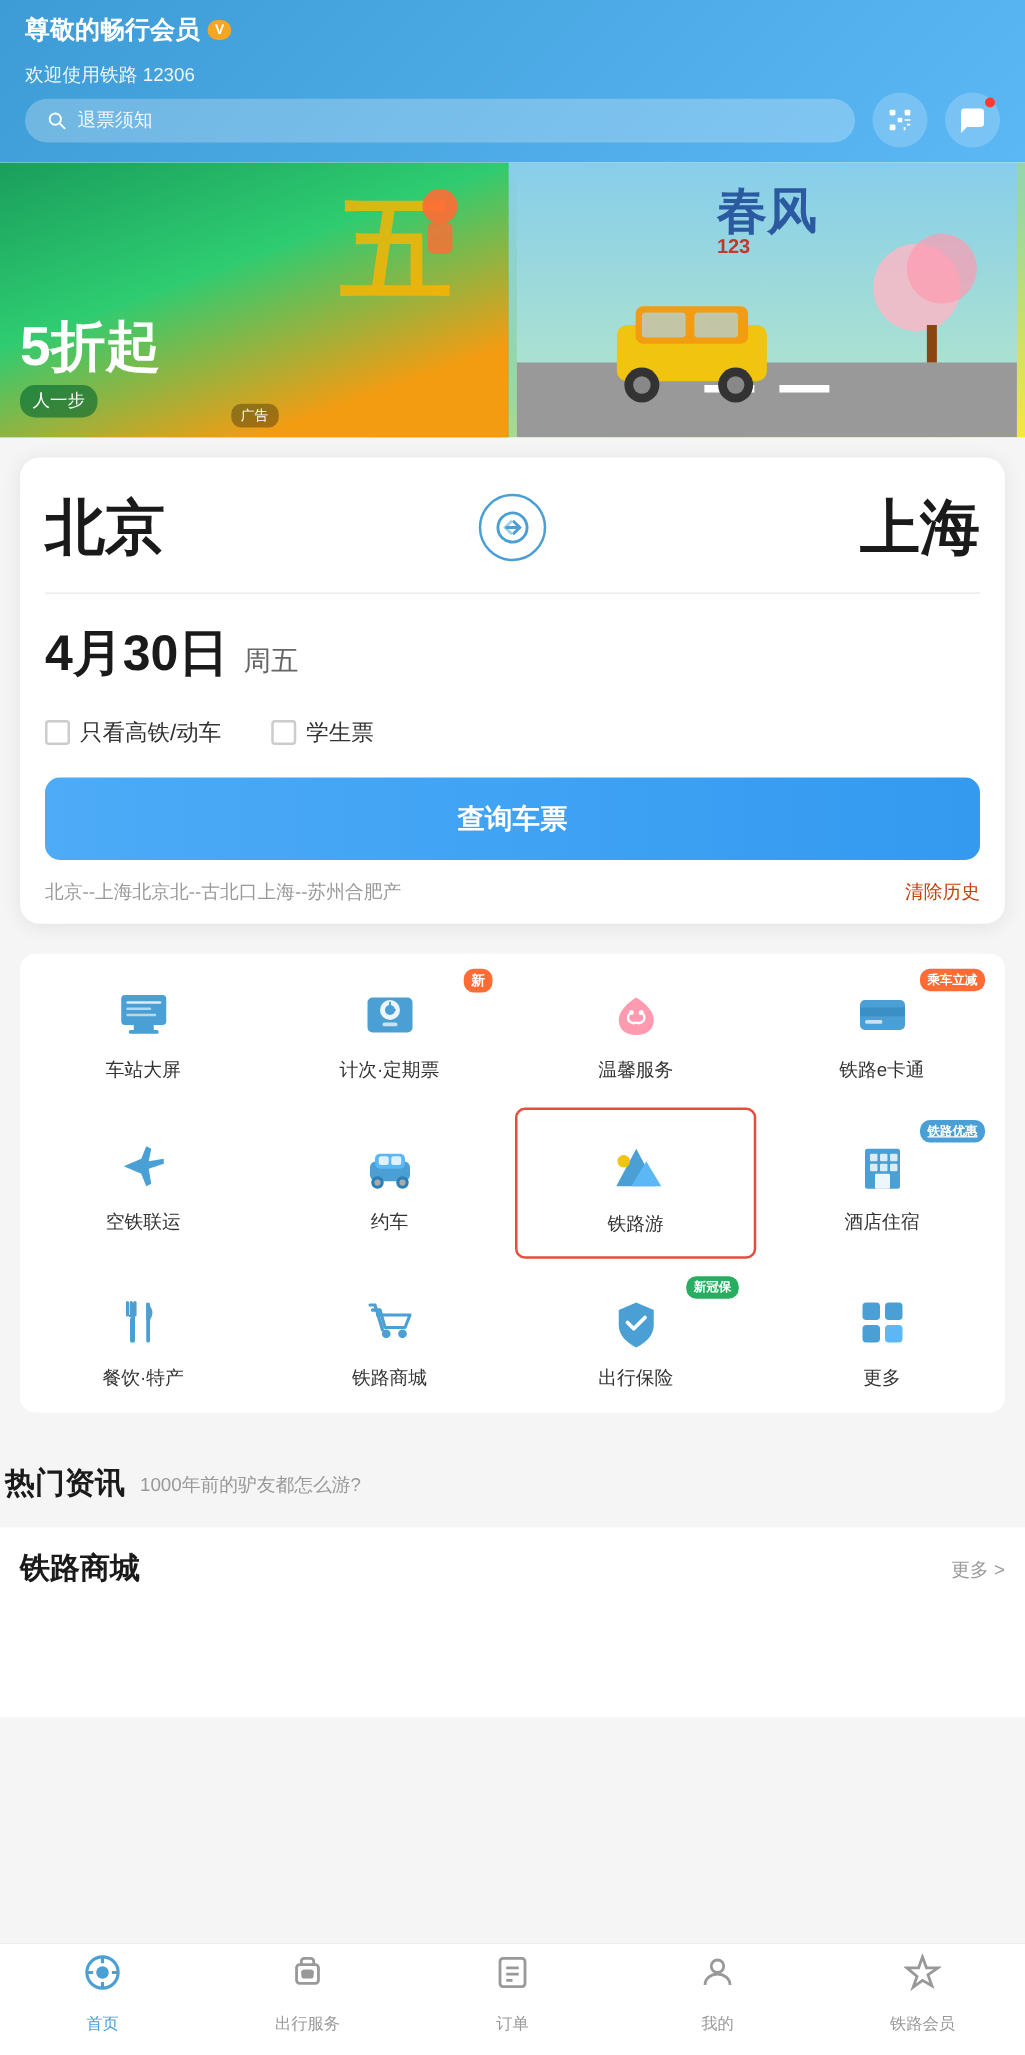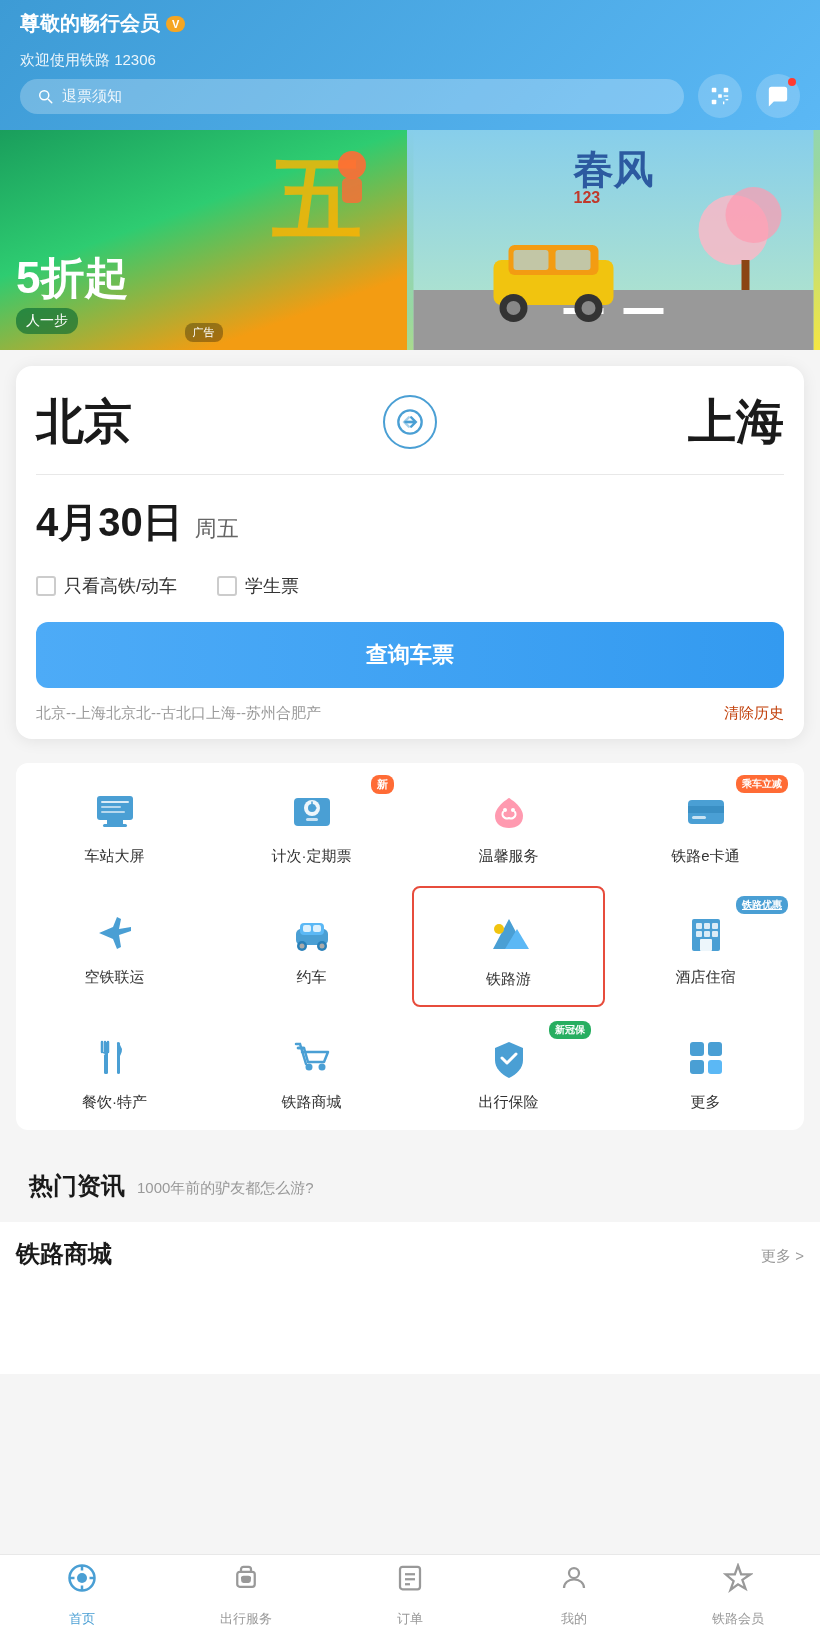--- a/index.html
+++ b/index.html
@@ -692,21 +692,21 @@
           <rect x="8" y="26" width="14" height="14" rx="3" fill="#4a9fd4"></rect>
           <rect x="26" y="26" width="14" height="14" rx="3" fill="#5bb8f5"></rect>
         </svg>
       </div>
       <span class="grid-label">更多</span>
     </div>
 
   </div>
 </div>
 
-<div class="section-block" style="margin:8px 0 0;background:#f5f5f5;padding:16px 29px 8px;">
+<div class="section-block" style="margin:8px 0 0;background:#f5f5f5;padding:16px 4px 8px;">
   <div class="section-header">
     <span class="section-title">热门资讯</span>
     <span class="section-subtitle">1000年前的驴友都怎么游?</span>
   </div>
 </div>
 
 <div class="section-block" style="margin:8px 0 0;padding:16px 16px 100px;">
   <div class="section-header">
     <span class="section-title">铁路商城</span>
     <span class="more-link">更多 &gt;</span>

